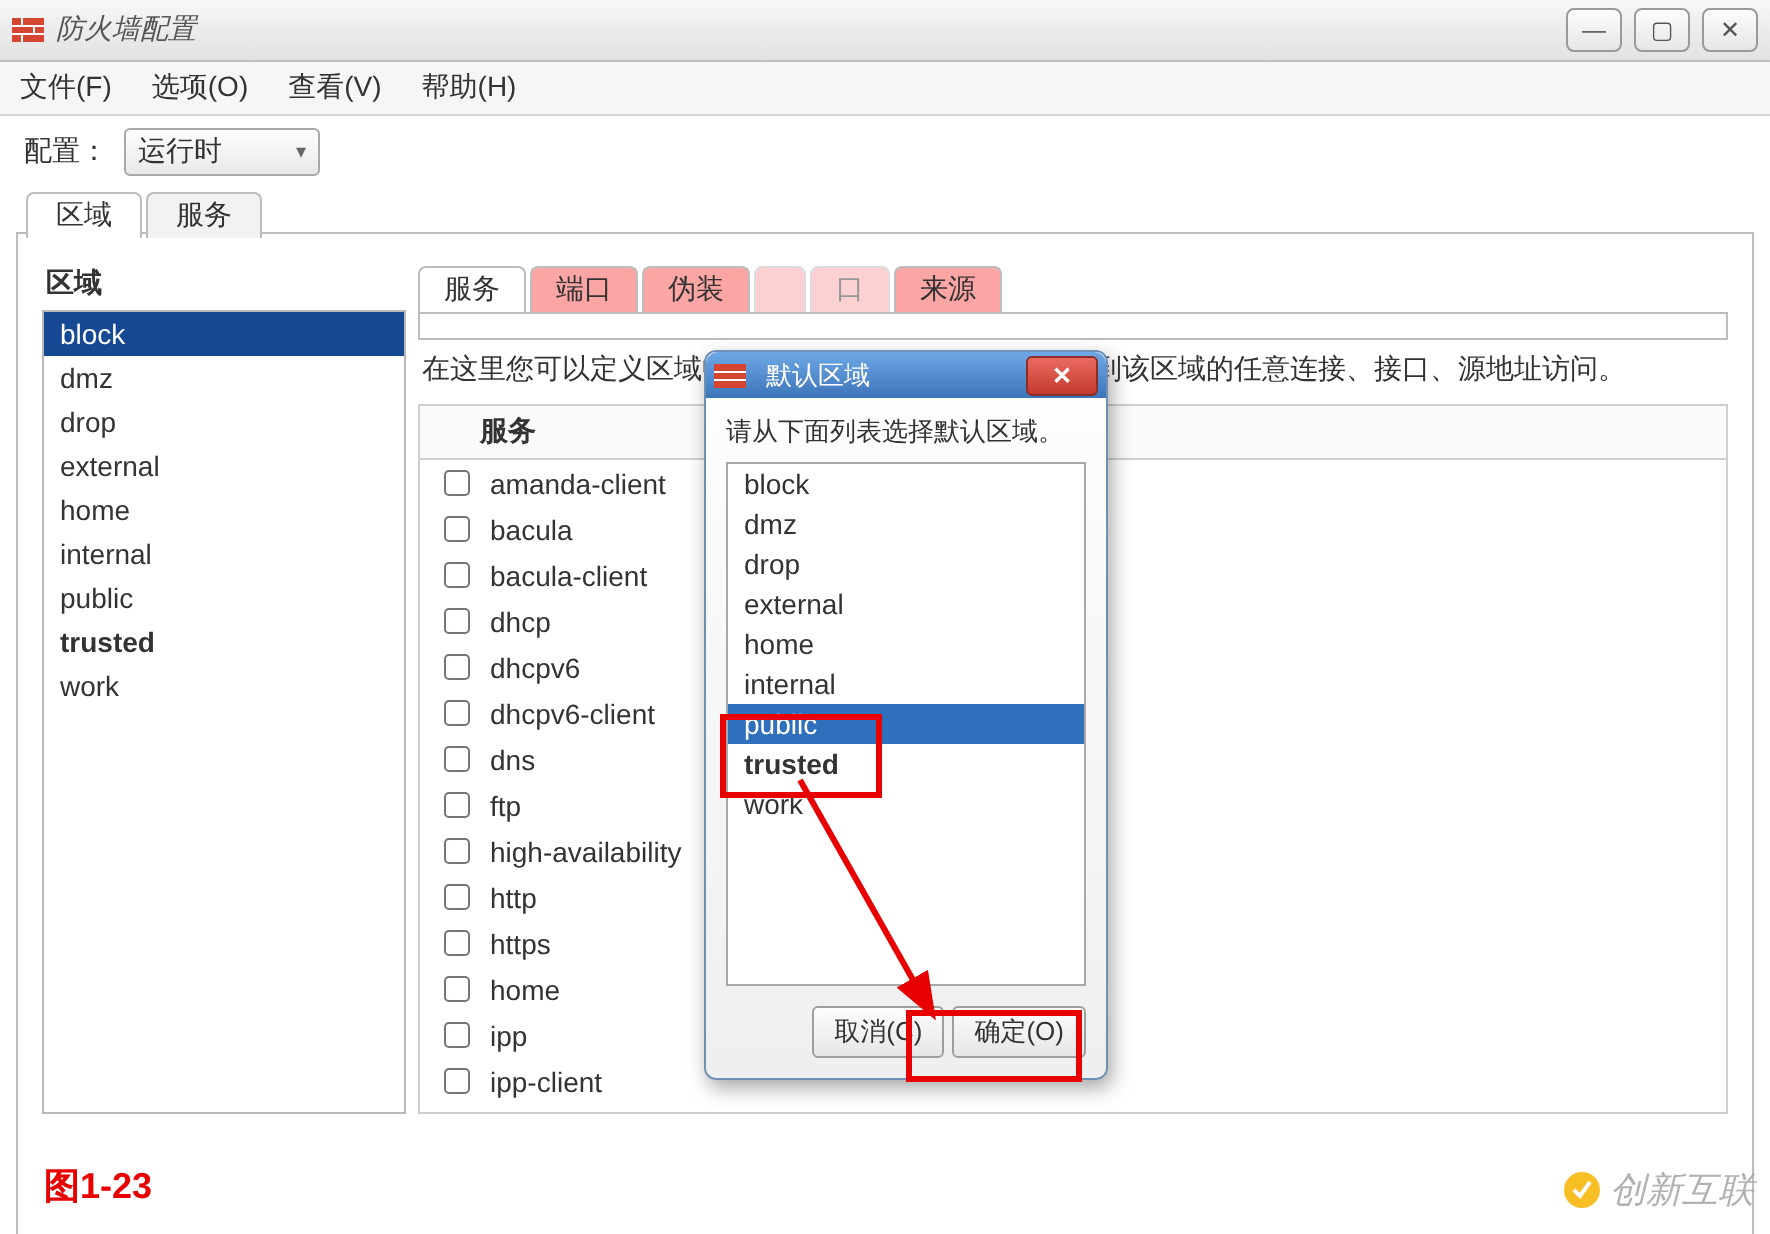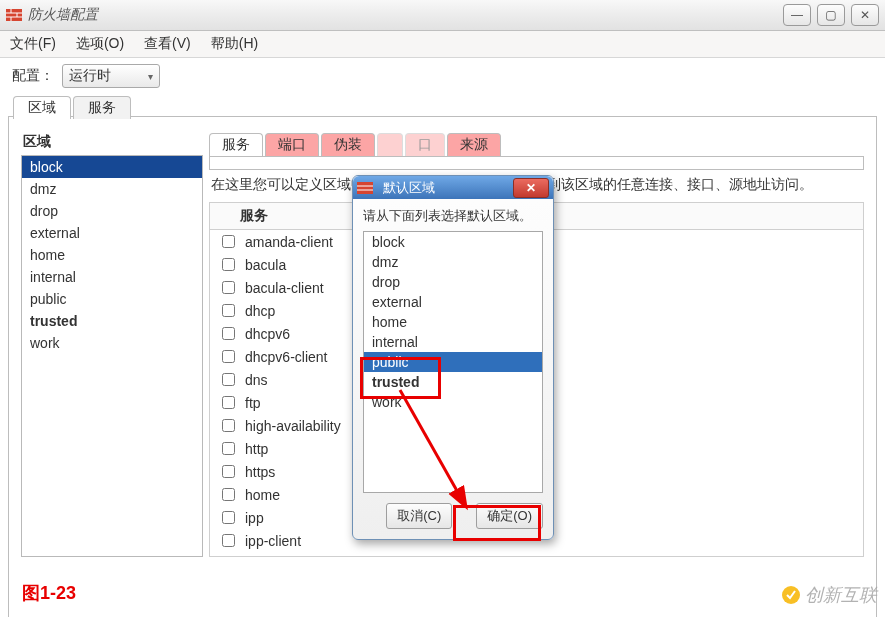--- a/index.html
+++ b/index.html
@@ -135,21 +135,21 @@
     color:#fff;font-weight:bold;font-size:12px;
   }
   .dlg-body{padding:8px 10px 10px 10px;}
   .dlg-instr{font-size:13px;margin-bottom:6px;}
   .dlg-list{
     border:1px solid #a8a8a8;background:#fff;height:260px;overflow:hidden;
   }
   .dl-item{padding:2px 8px;font-size:14px;}
   .dl-item.bold{font-weight:bold;}
   .dl-item.selected{background:#2f6fbb;color:#fff;}
-  .dlg-buttons{display:flex;justify-content:flex-end;gap:24px;margin-top:10px;}
+  .dlg-buttons{display:flex;justify-content:flex-end;gap:4px;margin-top:10px;}
   .dlgbtn{
     border:1px solid #9e9e9e;border-radius:3px;
     background:linear-gradient(#fdfdfd,#e6e6e6);
     padding:3px 10px;font-size:13px;
   }
   
   .ann{position:absolute;z-index:100;pointer-events:none;}
   .rect1{left:360px;top:357px;width:75px;height:36px;border:3px solid #e80000;}
   .rect2{left:453px;top:505px;width:82px;height:30px;border:3px solid #e80000;}
   .arrow-svg{position:absolute;left:380px;top:380px;z-index:99;pointer-events:none;}

